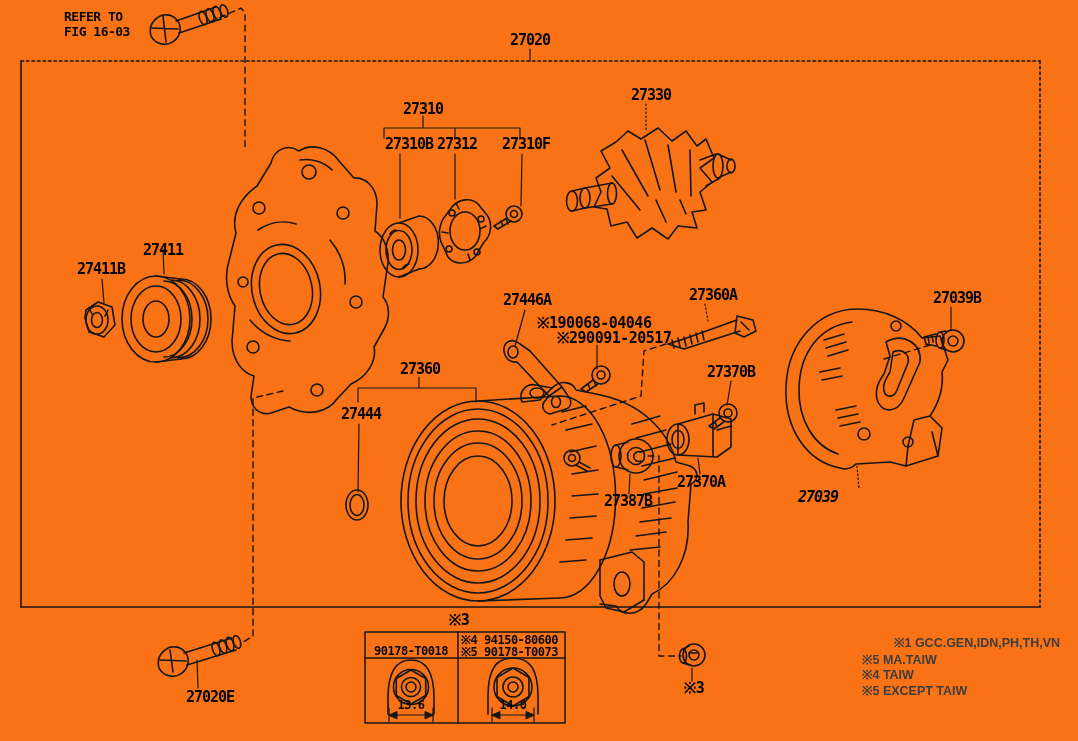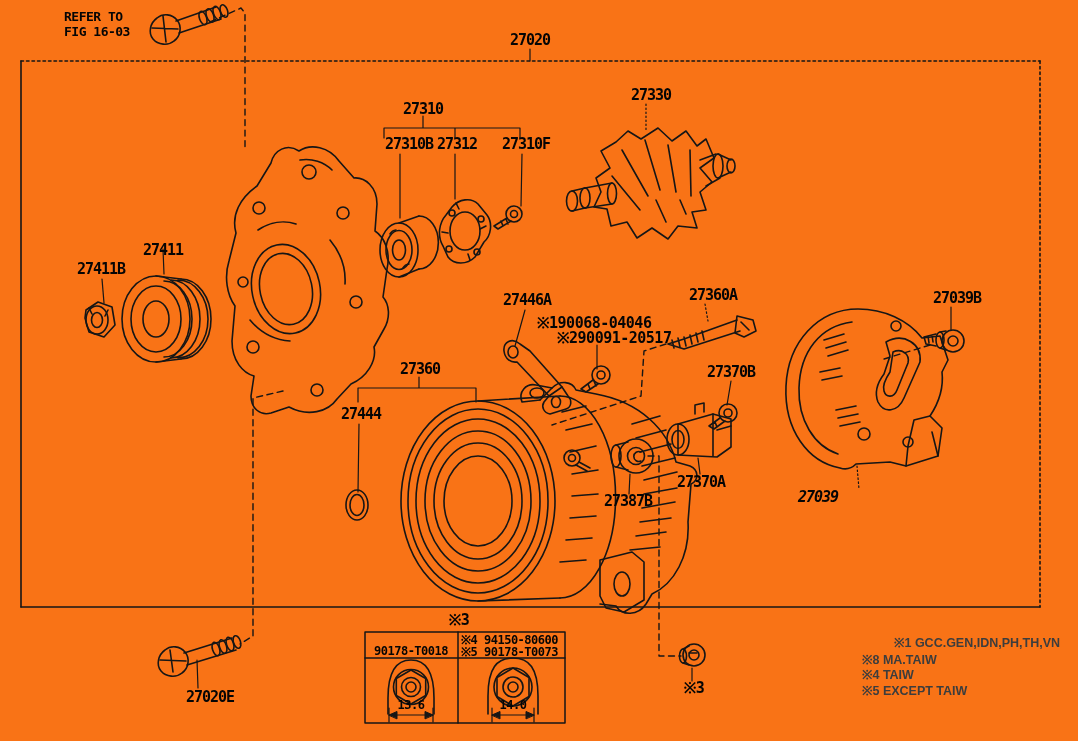--- a/index.html
+++ b/index.html
@@ -296,17 +296,17 @@
 <div class="lbl sm" style="left:694px;top:681px;">※3</div>
 
 <div class="lbl sm" style="left:459px;top:613px;">※3</div>
 <div class="lbl xs" style="left:411px;top:645px;">90178-T0018</div>
 <div class="lbl xs left" style="left:461px;top:634px;">※4 94150-80600</div>
 <div class="lbl xs left" style="left:461px;top:646px;">※5 90178-T0073</div>
 <div class="lbl xs" style="left:411px;top:699px;">13.6</div>
 <div class="lbl xs" style="left:513px;top:699px;">14.0</div>
 
 <div class="leg" style="left:862px;top:637px;margin-left:32px;">※1 GCC.GEN,IDN,PH,TH,VN</div>
-<div class="leg" style="left:862px;top:654px;">※8 MA.TAIW</div>
+<div class="leg" style="left:862px;top:654px;">※5 MA.TAIW</div>
 <div class="leg" style="left:862px;top:669px;">※4 TAIW</div>
 <div class="leg" style="left:862px;top:685px;">※5 EXCEPT TAIW</div>
 
 </div>
 
 </body></html>

